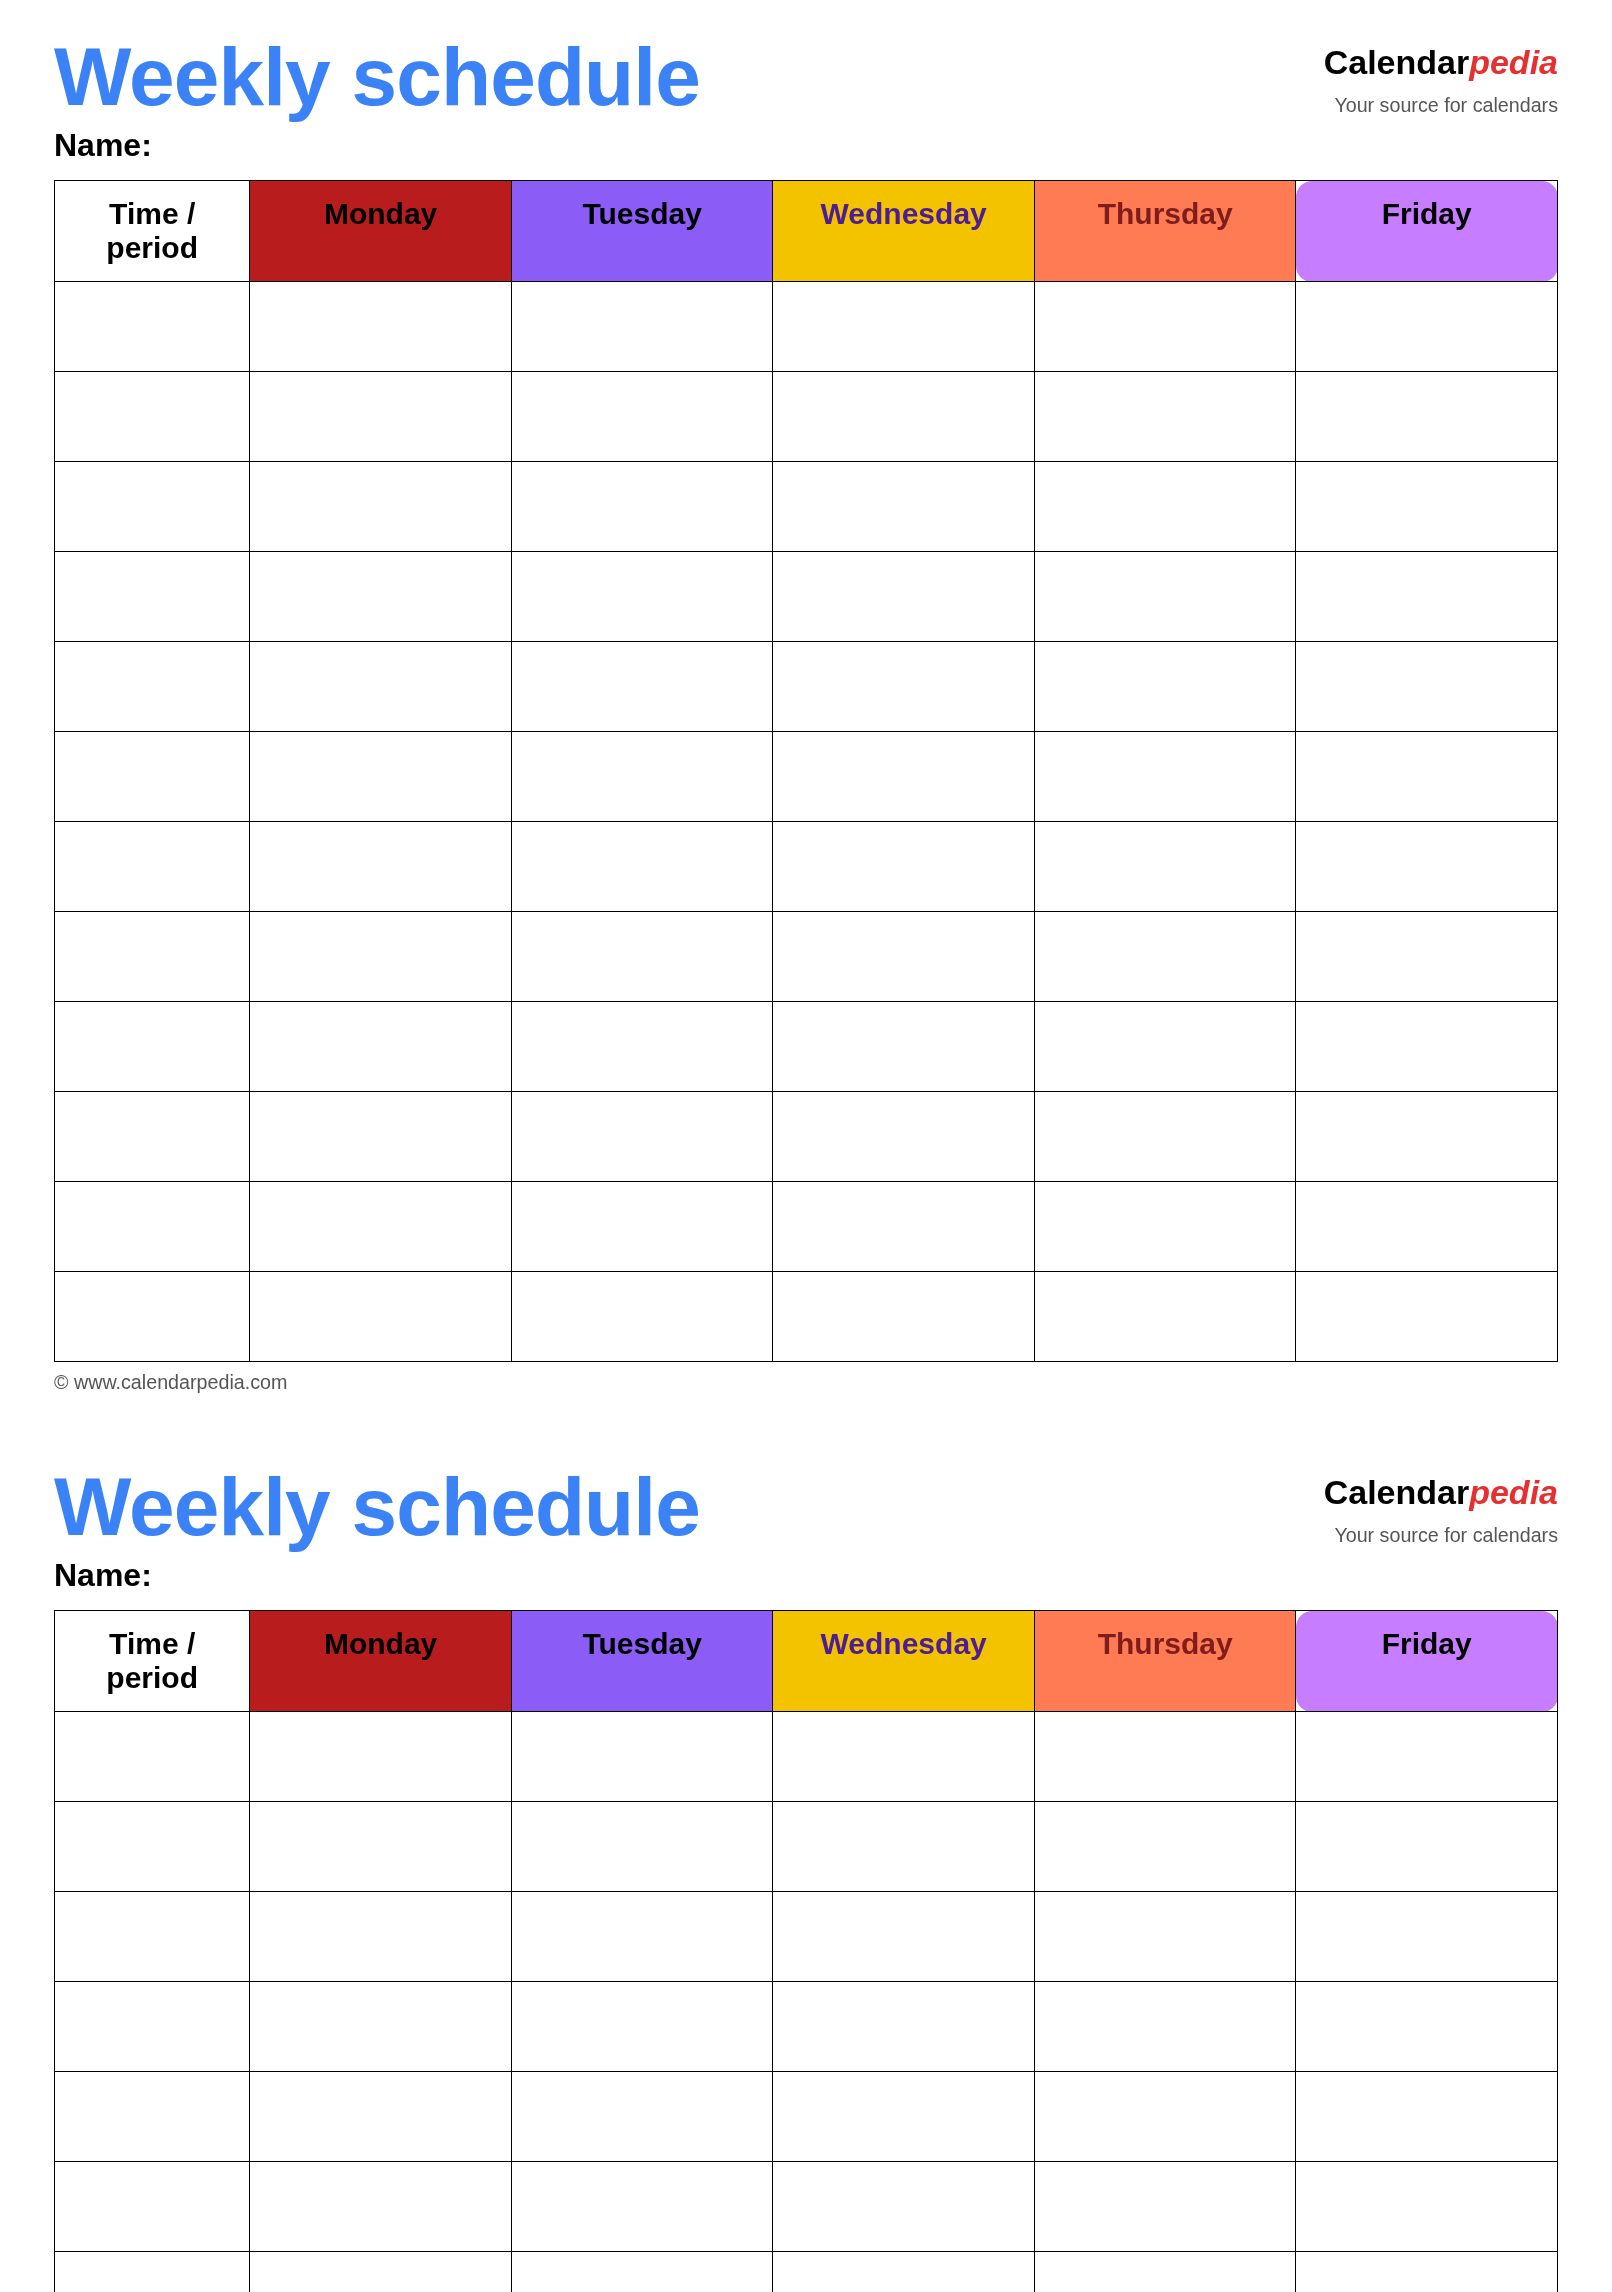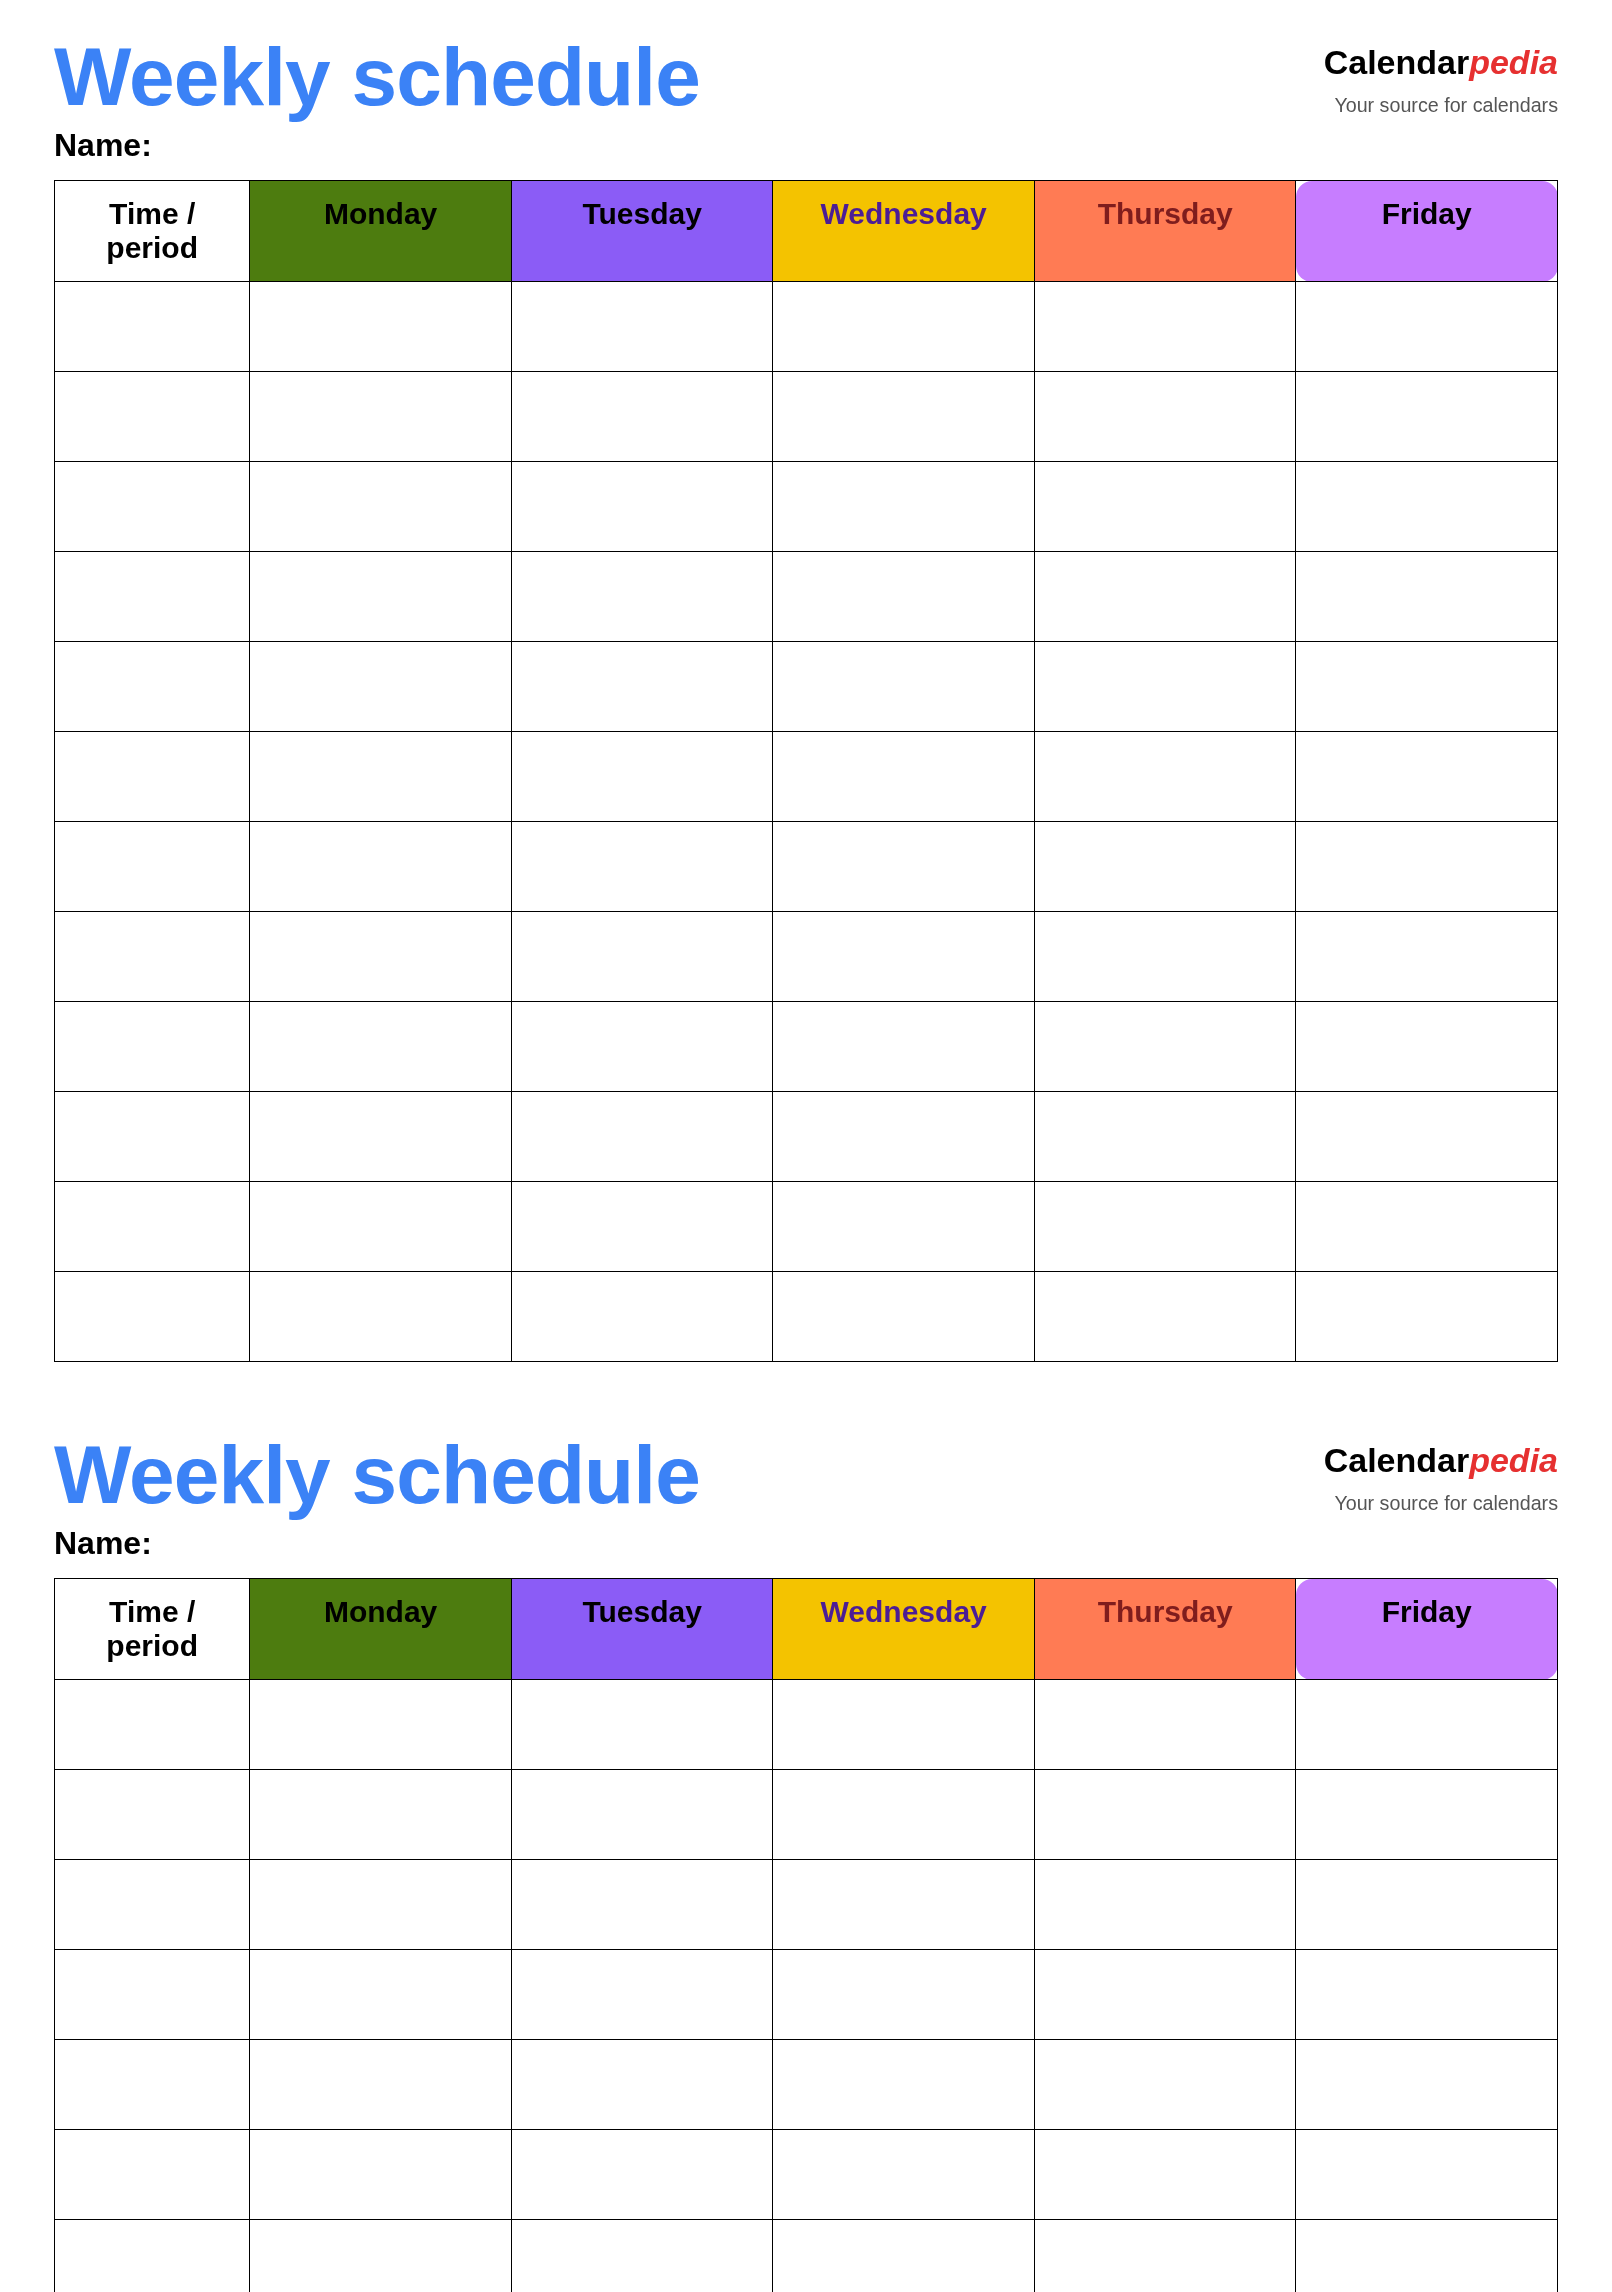--- a/index.html
+++ b/index.html
@@ -97,21 +97,21 @@
     }
 
     .col-time {
       width: 13%;
       background: #fff;
       font-weight: bold;
       font-size: 25px;
     }
 
     .col-monday {
-      background: #4d7c0f;
+      background: #b91c1c;
       color: #000;
     }
 
     .col-tuesday {
       background: #8b5cf6;
       color: #000;
       margin-left: 11px;
     }
 
     .col-wednesday {
@@ -256,20 +256,21 @@
           <tr>
             <td class="data-cell"></td>
             <td class="data-cell"></td>
             <td class="data-cell"></td>
             <td class="data-cell"></td>
             <td class="data-cell"></td>
             <td class="data-cell"></td>
           </tr>
         </tbody>
       </table>
+      <div class="footer-text">© www.calendarpedia.com</div>
     </div>
     <div class="schedule-block">
       <div class="header-row">
         <div class="page-title">Weekly schedule</div>
         <div class="logo-area">
           <div class="logo-text"><span class="calendar">Calendar</span><span class="pedia">pedia</span></div>
           <div class="logo-subtitle">Your source for calendars</div>
         </div>
       </div>
       <div class="name-row">Name:</div>

